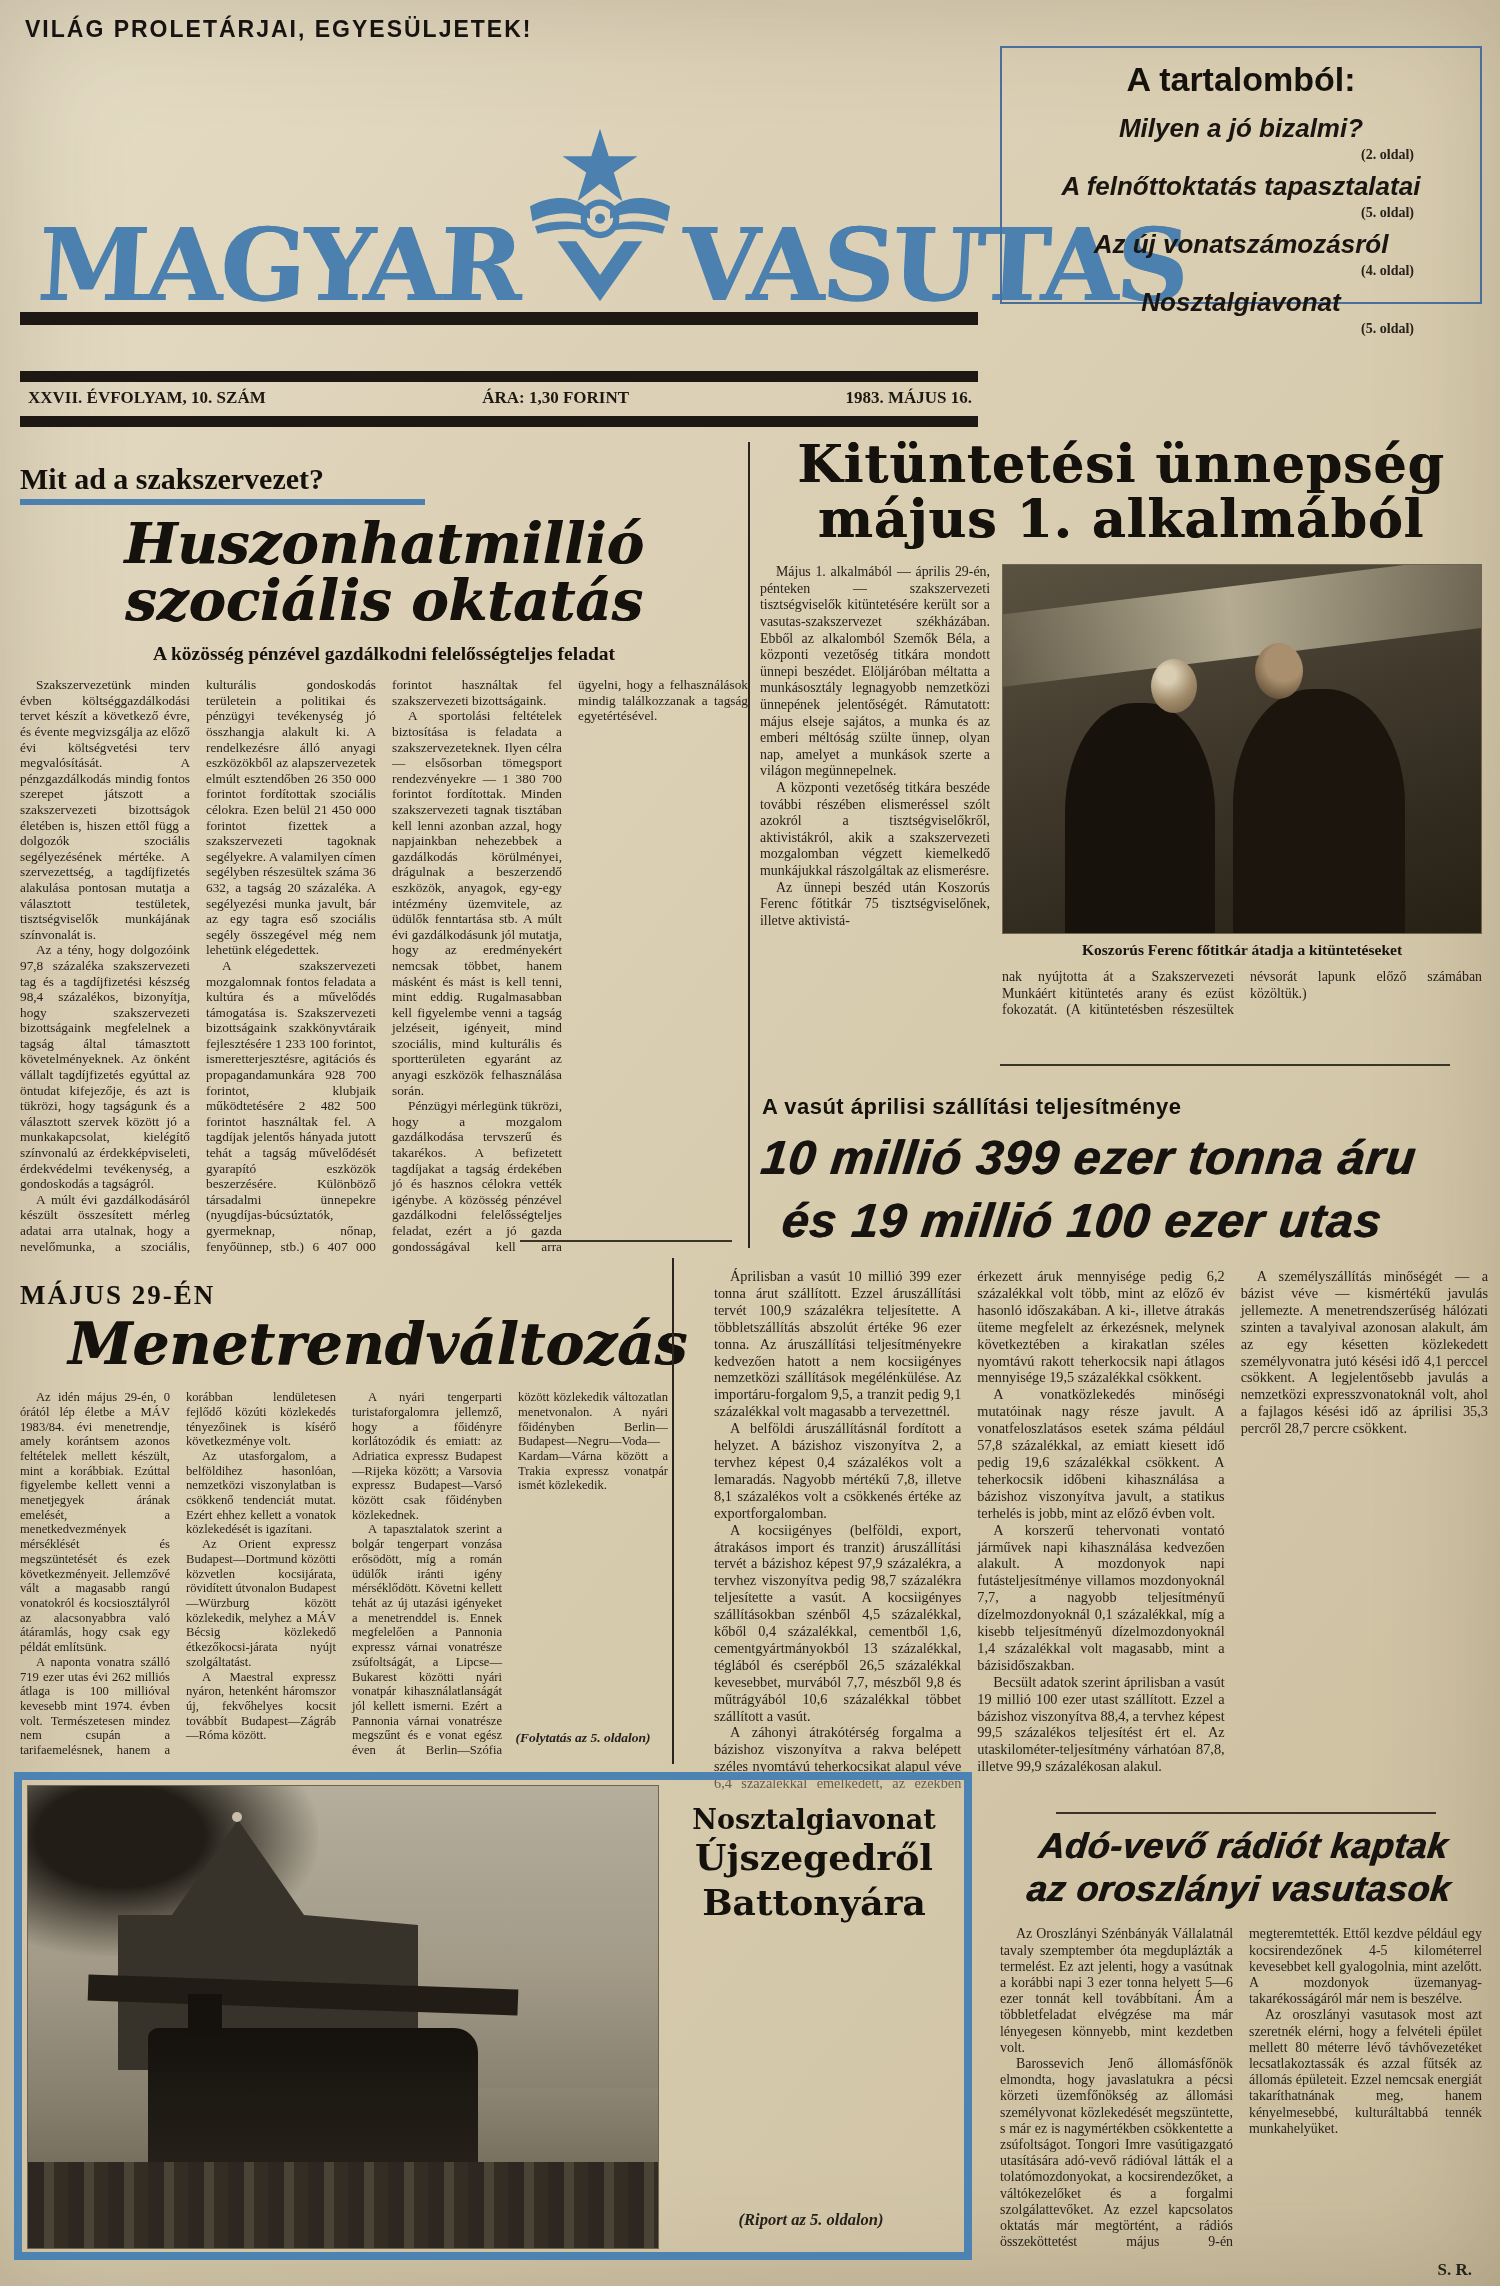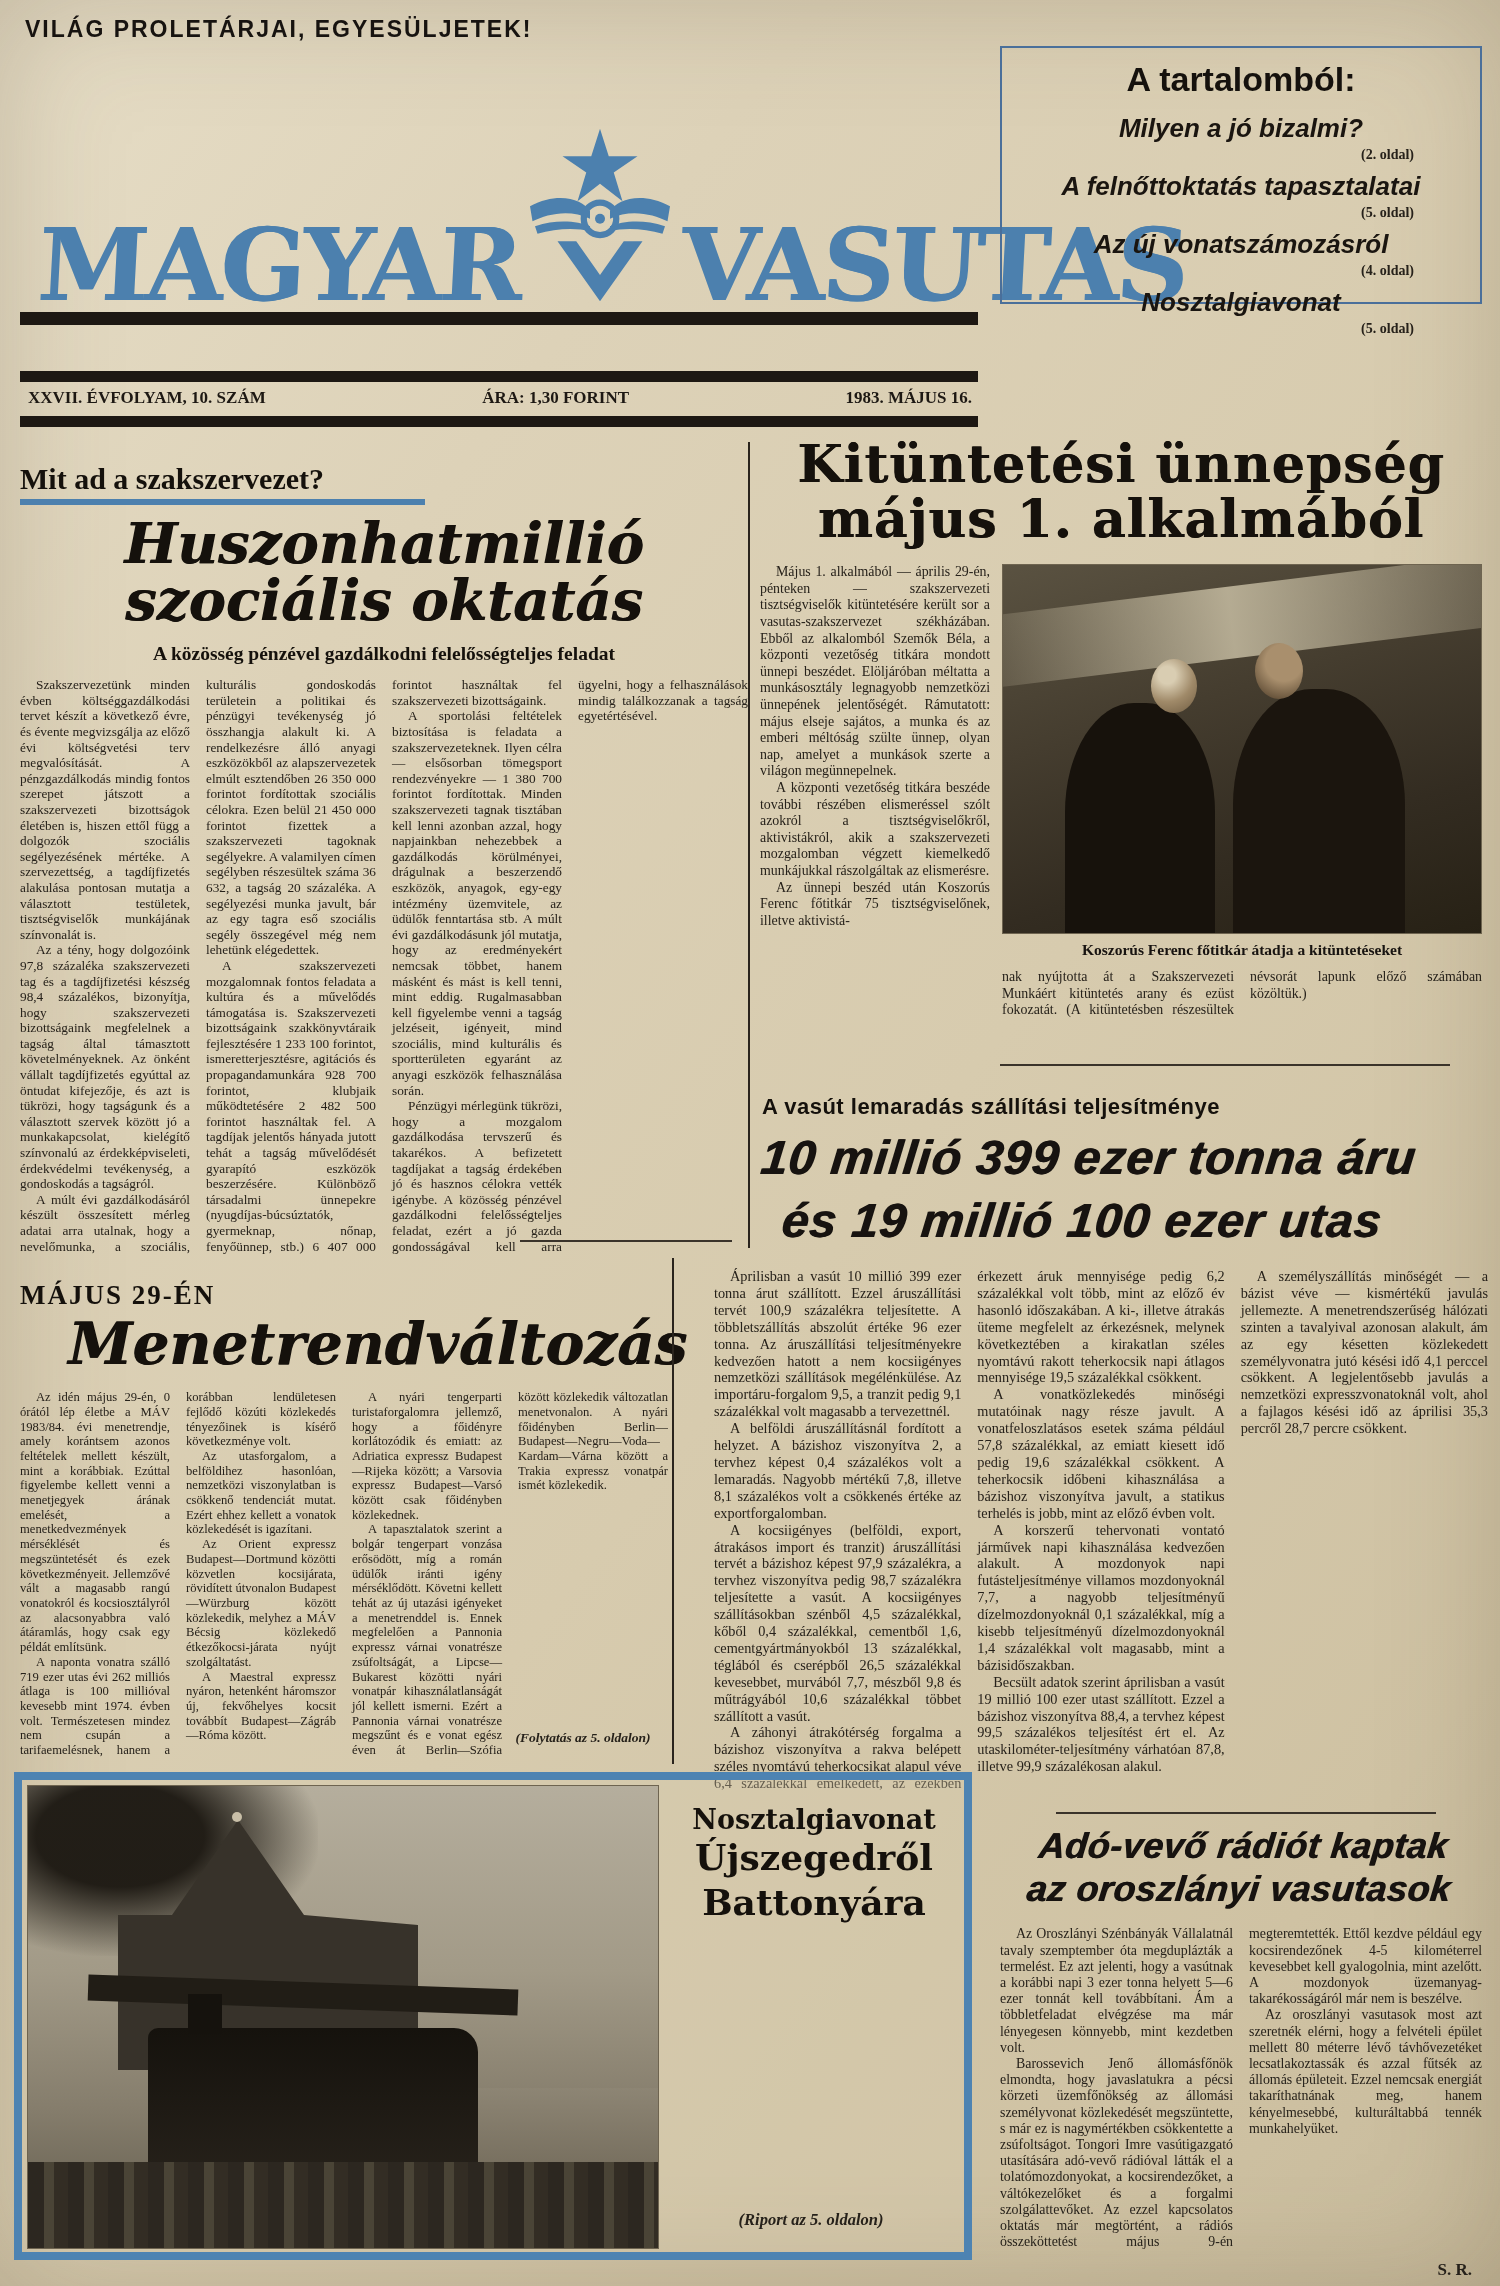--- a/index.html
+++ b/index.html
@@ -168,21 +168,21 @@
         </div>
         <div class="caption">Koszorús Ferenc főtitkár átadja a kitüntetéseket</div>
         <div class="cols2 bodytxt" style="margin-top:10px;height:78px;font-size:13.9px;line-height:16.6px;">
           <p style="text-indent:0;">nak nyújtotta át a Szakszervezeti Munkáért kitüntetés arany és ezüst fokozatát. (A kitüntetésben részesültek névsorát lapunk előző számában közöltük.)</p>
         </div>
       </div>
     </div>
   </article>
   <div class="abs" style="left:1000px;top:1064px;width:450px;height:2px;background:#3a332a;"></div>
 
-  <div class="abs sans-kick" style="left:762px;top:1094px;">A vasút lemaradás szállítási teljesítménye</div>
+  <div class="abs sans-kick" style="left:762px;top:1094px;">A vasút áprilisi szállítási teljesítménye</div>
   <div class="abs headline-fat-sans" style="left:700px;top:1126px;width:770px;">
     <div>10 millió 399 ezer tonna áru</div>
     <div>és 19 millió 100 ezer utas</div>
   </div>
   <div class="abs cols3 bodytxt" style="left:686px;top:1268px;width:774px;height:534px;font-size:14.3px;line-height:16.9px;">
     <p>Áprilisban a vasút 10 millió 399 ezer tonna árut szállított. Ezzel áruszállítási tervét 100,9 százalékra teljesítette. A többletszállítás abszolút értéke 96 ezer tonna. Az áruszállítási teljesítményekre kedvezően hatott a nem kocsiigényes nemzetközi szállítások megélénkülése. Az importáru-forgalom 9,5, a tranzit pedig 9,1 százalékkal volt magasabb a tervezettnél.</p>
     <p>A belföldi áruszállításnál fordított a helyzet. A bázishoz viszonyítva 2, a tervhez képest 0,4 százalékos volt a lemaradás. Nagyobb mértékű 7,8, illetve 8,1 százalékos volt a csökkenés értéke az exportforgalomban.</p>
     <p>A kocsiigényes (belföldi, export, átrakásos import és tranzit) áruszállítási tervét a bázishoz képest 97,9 százalékra, a tervhez viszonyítva pedig 98,7 százalékra teljesítette a vasút. A kocsiigényes szállításokban szénből 4,5 százalékkal, kőből 0,4 százalékkal, cementből 1,6, cementgyártmányokból 13 százalékkal, téglából és cserépből 26,5 százalékkal kevesebbet, murvából 7,7, mészből 9,8 és műtrágyából 10,6 százalékkal többet szállított a vasút.</p>
     <p>A záhonyi átrakótérség forgalma a bázishoz viszonyítva a rakva belépett széles nyomtávú teherkocsikat alapul véve 6,4 százalékkal emelkedett, az ezekben érkezett áruk mennyisége pedig 6,2 százalékkal volt több, mint az előző év hasonló időszakában. A ki-, illetve átrakás üteme megfelelt az érkezésnek, melynek következtében a kirakatlan széles nyomtávú rakott teherkocsik napi átlagos mennyisége 19,5 százalékkal csökkent.</p>
     <p>A vonatközlekedés minőségi mutatóinak nagy része javult. A vonatfeloszlatásos esetek száma például 57,8 százalékkal, az emiatt kiesett idő pedig 19,6 százalékkal csökkent. A teherkocsik időbeni kihasználása a bázishoz viszonyítva javult, a statikus terhelés is jobb, mint az előző évben volt.</p>

